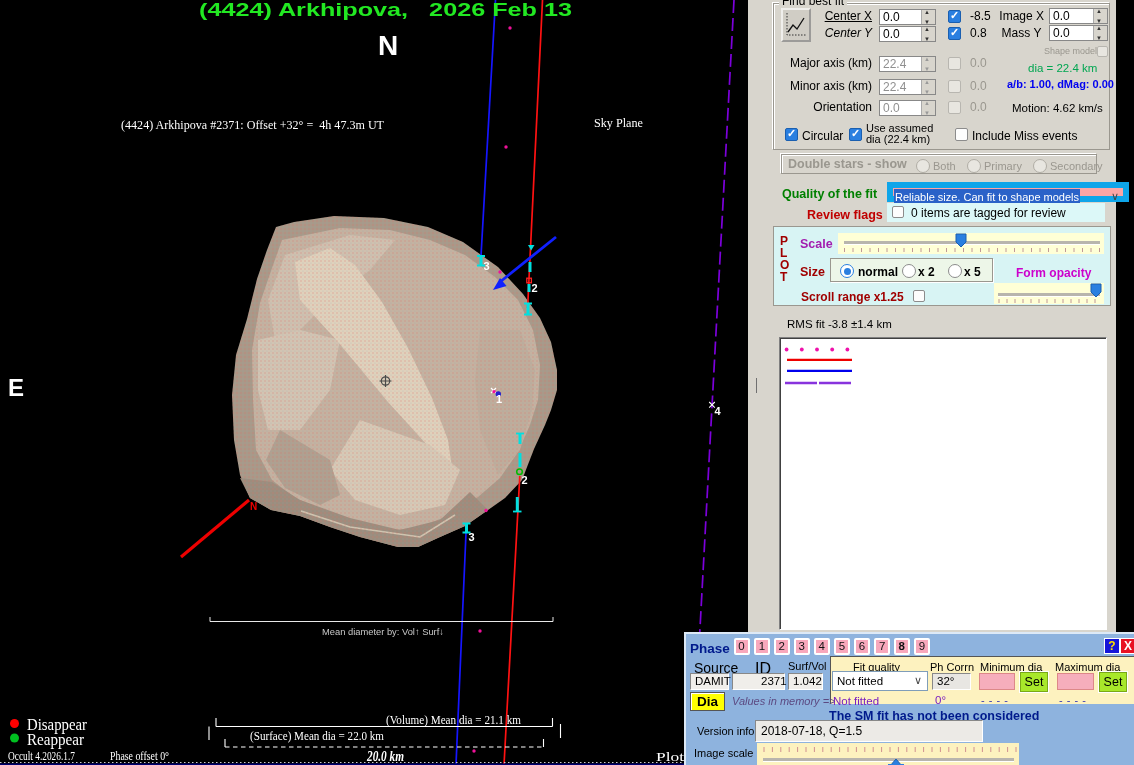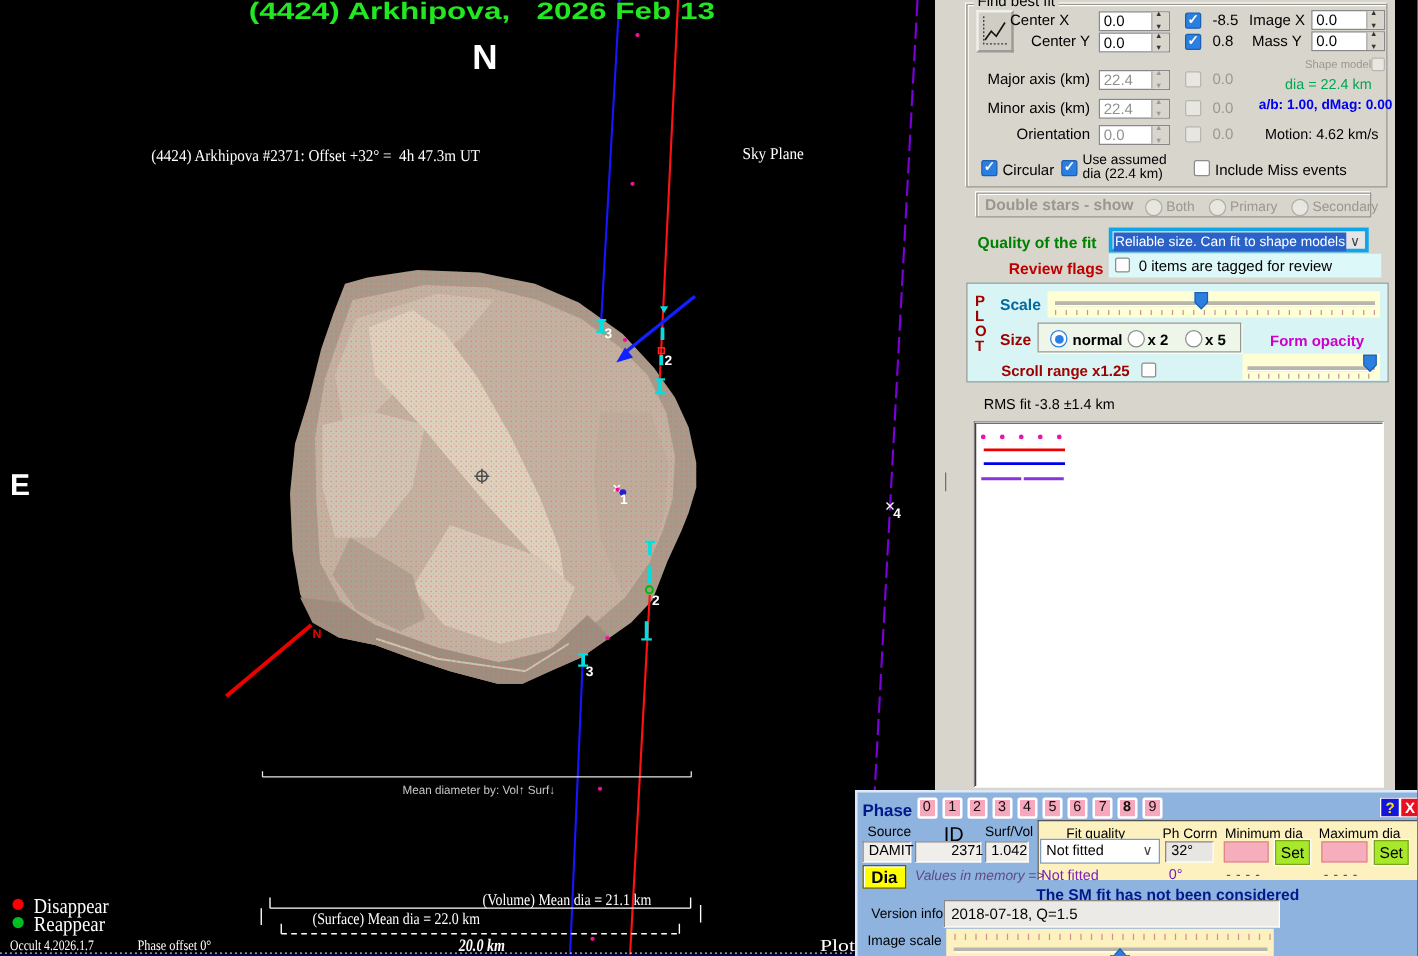--- a/index.html
+++ b/index.html
@@ -142,33 +142,33 @@
   <div id="rpanel">
 
     <div class="gb" style="left:25px;top:3px;width:337px;height:147px;"></div>
     <div class="lbl" style="left:31px;top:-6px;background:#d8d5cd;padding:0 3px;">Find best fit</div>
     <div class="abs" style="left:33px;top:8px;width:30px;height:34px;background:#d0cdc5;border:2px outset #f0efec;box-sizing:border-box;">
       <svg width="26" height="30">
           <path d="M4,3 V25 H23" stroke="#333" stroke-width="1" stroke-dasharray="1.5 1.5" fill="none"></path>
           <path d="M5,22 L10,15 L14,19 L21,8" stroke="#111" stroke-width="1.3" fill="none"></path>
         </svg>
     </div>
-    <div class="lbl" style="left:60px;top:9px;width:64px;text-align:left;">Center X</div>
+    <div class="lbl" style="left:60px;top:9px;width:64px;text-align:right;text-decoration:underline;">Center X</div>
     <div class="spin" style="left:131px;top:9px;">
         <span class="tx">0.0</span>
         <span class="ud"></span>
       </div>
     <div class="cb on" style="left:200px;top:10px;"></div>
     <div class="lbl" style="left:222px;top:9px;">-8.5</div>
     <div class="lbl" style="left:251px;top:9px;width:45px;text-align:right;">Image X</div>
     <div class="spin" style="left:301px;top:8px;width:59px;">
         <span class="tx">0.0</span>
         <span class="ud"></span>
       </div>
-    <div class="lbl" style="left:60px;top:26px;width:64px;text-align:right;">Center Y</div>
+    <div class="lbl" style="left:60px;top:26px;width:64px;text-align:right;font-style:italic;">Center Y</div>
     <div class="spin" style="left:131px;top:26px;">
         <span class="tx">0.0</span>
         <span class="ud"></span>
       </div>
     <div class="cb on" style="left:200px;top:27px;"></div>
     <div class="lbl" style="left:222px;top:26px;">0.8</div>
     <div class="lbl" style="left:251px;top:26px;width:45px;text-align:center;">Mass Y</div>
     <div class="spin" style="left:301px;top:25px;width:59px;">
         <span class="tx">0.0</span>
         <span class="ud"></span>
@@ -209,33 +209,33 @@
     <div class="gb" style="left:33px;top:154px;width:316px;height:20px;"></div>
     <div class="lbl" style="left:40px;top:157px;font-weight:bold;color:#9a978f;font-size:12.5px;">Double stars - show</div>
     <div class="abs" style="left:168px;top:159px;width:12px;height:12px;border:1px solid #b0ada5;border-radius:50%;background:#e8e6e0;"></div>
     <div class="lbl" style="left:185px;top:160px;color:#9a978f;font-size:11px;">Both</div>
     <div class="abs" style="left:219px;top:159px;width:12px;height:12px;border:1px solid #b0ada5;border-radius:50%;background:#e8e6e0;"></div>
     <div class="lbl" style="left:236px;top:160px;color:#9a978f;font-size:11px;">Primary</div>
     <div class="abs" style="left:285px;top:159px;width:12px;height:12px;border:1px solid #b0ada5;border-radius:50%;background:#e8e6e0;"></div>
     <div class="lbl" style="left:302px;top:160px;color:#9a978f;font-size:11px;">Secondary</div>
 
     <div class="lbl" style="left:34px;top:187px;color:#008000;font-weight:bold;font-size:12.5px;">Quality of the fit</div>
-    <div class="abs" style="left:139px;top:182px;width:208px;height:20px;background:#e5e5e5;border:3px solid #0ea5e9;box-sizing:border-box;">
+    <div class="abs" style="left:139px;top:182px;width:242px;height:20px;background:#fca5a5;border:6px solid #0ea5e9;box-sizing:border-box;">
       <div class="abs" style="left:1px;top:1px;background:#2a62c8;color:#fff;font-size:11px;padding:2px 1px 1px 1px;">Reliable size. Can fit to shape models</div>
       <div class="abs" style="right:4px;top:2px;color:#444;font-size:11px;">∨</div>
     </div>
 
     <div class="abs" style="left:139px;top:203px;width:218px;height:19px;background:#dcf8f8;"></div>
     <div class="lbl" style="left:59px;top:208px;color:#c00000;font-weight:bold;font-size:12.5px;">Review flags</div>
     <div class="cb off" style="left:144px;top:206px;width:12px;height:12px;"></div>
     <div class="lbl" style="left:163px;top:206px;">0 items are tagged for review</div>
 
     <div class="abs" style="left:25px;top:226px;width:338px;height:80px;background:#d8f4f4;border:1px solid #9a978f;box-sizing:border-box;"></div>
     <div class="lbl" style="left:32px;top:235px;color:#a00000;font-weight:bold;font-size:12px;line-height:12px;">P<br>L<br>O<br>T</div>
-    <div class="lbl" style="left:52px;top:237px;color:#0369a1;font-weight:bold;font-size:12.5px;">Scale</div>
+    <div class="lbl" style="left:52px;top:237px;color:#a21caf;font-weight:bold;font-size:12.5px;">Scale</div>
     <div class="abs" style="left:90px;top:233px;width:266px;height:21px;background:#ffffd6;">
       <div class="abs" style="left:6px;top:8px;width:256px;height:3px;background:#b8b5ad;border-bottom:1px solid #fff;"></div>
       <svg class="abs" style="left:0;top:0" width="266" height="21">
         <g stroke="#c09898" stroke-width="1">
           <path d="M6.5,15 V19 M15,15 V19 M23.5,15 V19 M32,15 V19 M40.5,15 V19 M49,15 V19 M57.5,15 V19 M66,15 V19 M74.5,15 V19 M83,15 V19 M91.5,15 V19 M100,15 V19 M108.5,15 V19 M117,15 V19 M125.5,15 V19 M134,15 V19 M142.5,15 V19 M151,15 V19 M159.5,15 V19 M168,15 V19 M176.5,15 V19 M185,15 V19 M193.5,15 V19 M202,15 V19 M210.5,15 V19 M219,15 V19 M227.5,15 V19 M236,15 V19 M244.5,15 V19 M253,15 V19 M261.5,15 V19"></path>
         </g>
         <polygon points="118,1 128,1 128,9 123,14 118,9" fill="#2a7fe0" stroke="#1a5fb0"></polygon>
       </svg>
     </div>
     <div class="lbl" style="left:52px;top:265px;color:#a00000;font-weight:bold;font-size:12.5px;">Size</div>
@@ -284,21 +284,21 @@
     <div class="pb" style="left:87.7px;">2</div>
     <div class="pb" style="left:107.7px;">3</div>
     <div class="pb" style="left:127.7px;">4</div>
     <div class="pb" style="left:148px;">5</div>
     <div class="pb" style="left:167.9px;">6</div>
     <div class="pb" style="left:188.2px;">7</div>
     <div class="pb" style="left:207.7px;font-weight:bold;">8</div>
     <div class="pb" style="left:228px;">9</div>
     <div class="abs" style="left:418px;top:4px;width:14px;height:14px;background:#1515d8;color:#ffe000;font-weight:bold;font-size:12px;text-align:center;line-height:14px;border:1px solid #fff;">?</div>
     <div class="abs" style="left:434px;top:4px;width:14px;height:14px;background:#e81123;color:#fff;font-weight:bold;font-size:12px;text-align:center;line-height:14px;border:1px solid #fff;">X</div>
-    <div class="lbl" style="left:8px;top:26px;font-size:11px;">Source</div>
+    <div class="lbl" style="left:8px;top:26px;font-size:14px;">Source</div>
     <div class="lbl" style="left:69px;top:26px;font-size:16px;">ID</div>
     <div class="lbl" style="left:102px;top:26px;font-size:11px;">Surf/Vol</div>
     <div class="abs" style="left:144px;top:22px;width:304px;height:48px;background:#fdf2bf;border-left:1px solid #555;border-top:1px solid #555;box-sizing:border-box;"></div>
     <div class="lbl" style="left:167px;top:27px;font-size:11px;">Fit quality</div>
     <div class="lbl" style="left:244px;top:27px;font-size:11px;">Ph Corrn</div>
     <div class="lbl" style="left:294px;top:27px;font-size:11px;">Minimum dia</div>
     <div class="lbl" style="left:369px;top:27px;font-size:11px;">Maximum dia</div>
     <div class="tbx" style="left:4px;top:39px;width:39px;">DAMIT</div>
     <div class="tbx" style="left:46px;top:39px;width:53px;padding-left:28px;">2371</div>
     <div class="tbx" style="left:102px;top:39px;width:35px;">1.042</div>
@@ -312,21 +312,21 @@
     <div class="abs" style="left:371px;top:39px;width:37px;height:17px;background:#f6aebc;border:1px solid #d88;box-sizing:border-box;"></div>
     <div class="abs" style="left:413px;top:38px;width:28px;height:20px;background:#a8e82a;border:1px solid #7aa818;box-sizing:border-box;text-align:center;line-height:18px;box-shadow:0 0 0 1px #fff;">Set</div>
     <div class="abs" style="left:4px;top:58px;width:35px;height:19px;background:#ffff00;border:1px solid #555;box-shadow:1px 1px 0 #fff inset;box-sizing:border-box;text-align:center;line-height:17px;font-weight:bold;font-size:13.5px;">Dia</div>
     <div class="abs" style="left:46px;top:61px;font-style:italic;color:#5c4a82;font-size:11px;">Values in memory =&gt;</div>
     <div class="abs" style="left:147px;top:61px;color:#7a1fc0;font-size:11.5px;">Not fitted</div>
     <div class="abs" style="left:249px;top:60px;color:#7a1fc0;font-size:11.5px;">0°</div>
     <div class="abs" style="left:295px;top:60px;color:#3a3ab0;font-size:11px;letter-spacing:0.5px;">- - - -</div>
     <div class="abs" style="left:373px;top:60px;color:#3a3ab0;font-size:11px;letter-spacing:0.5px;">- - - -</div>
     <div class="abs" style="left:143px;top:75px;color:#001a8c;font-weight:bold;font-size:12.5px;">The SM fit has not been considered</div>
     <div class="lbl" style="left:11px;top:91px;font-size:11px;">Version info</div>
-    <div class="abs" style="left:69px;top:86px;width:269px;height:22px;background:#eceae6;border:1px solid #888;border-right-color:#fff;border-bottom-color:#fff;box-sizing:border-box;">
+    <div class="abs" style="left:69px;top:86px;width:228px;height:22px;background:#eceae6;border:1px solid #888;border-right-color:#fff;border-bottom-color:#fff;box-sizing:border-box;">
       <div class="abs" style="left:5px;top:3px;font-size:12px;">2018-07-18, Q=1.5</div>
     </div>
     <div class="lbl" style="left:8px;top:113px;font-size:11px;">Image scale</div>
     <div class="abs" style="left:71px;top:109px;width:262px;height:24px;background:#fdf2bf;">
       <svg class="abs" style="left:0;top:0" width="262" height="24">
         <g stroke="#d09090" stroke-width="1">
           <path d="M7,4 V9 M15.4,4 V9 M23.8,4 V9 M32.2,4 V9 M40.6,4 V9 M49,4 V9 M57.4,4 V9 M65.8,4 V9 M74.2,4 V9 M82.6,4 V9 M91,4 V9 M99.4,4 V9 M107.8,4 V9 M116.2,4 V9 M124.6,4 V9 M133,4 V9 M141.4,4 V9 M149.8,4 V9 M158.2,4 V9 M166.6,4 V9 M175,4 V9 M183.4,4 V9 M191.8,4 V9 M200.2,4 V9 M208.6,4 V9 M217,4 V9 M225.4,4 V9 M233.8,4 V9 M242.2,4 V9 M250.6,4 V9 M259,4 V9"></path>
         </g>
         <rect x="6" y="15" width="251" height="3" fill="#b8b5ad"></rect>
         <rect x="6" y="18" width="251" height="1" fill="#fff"></rect>

